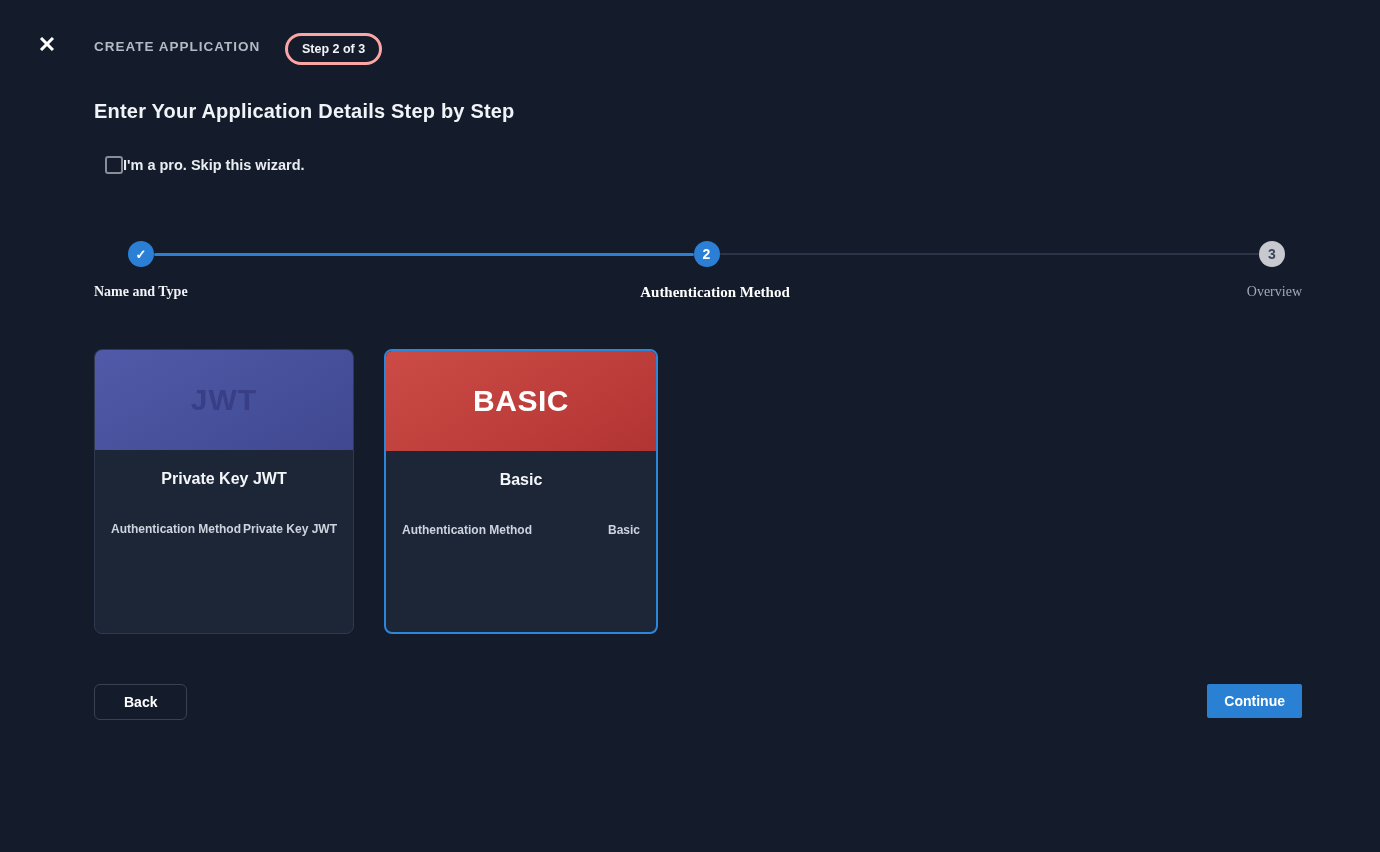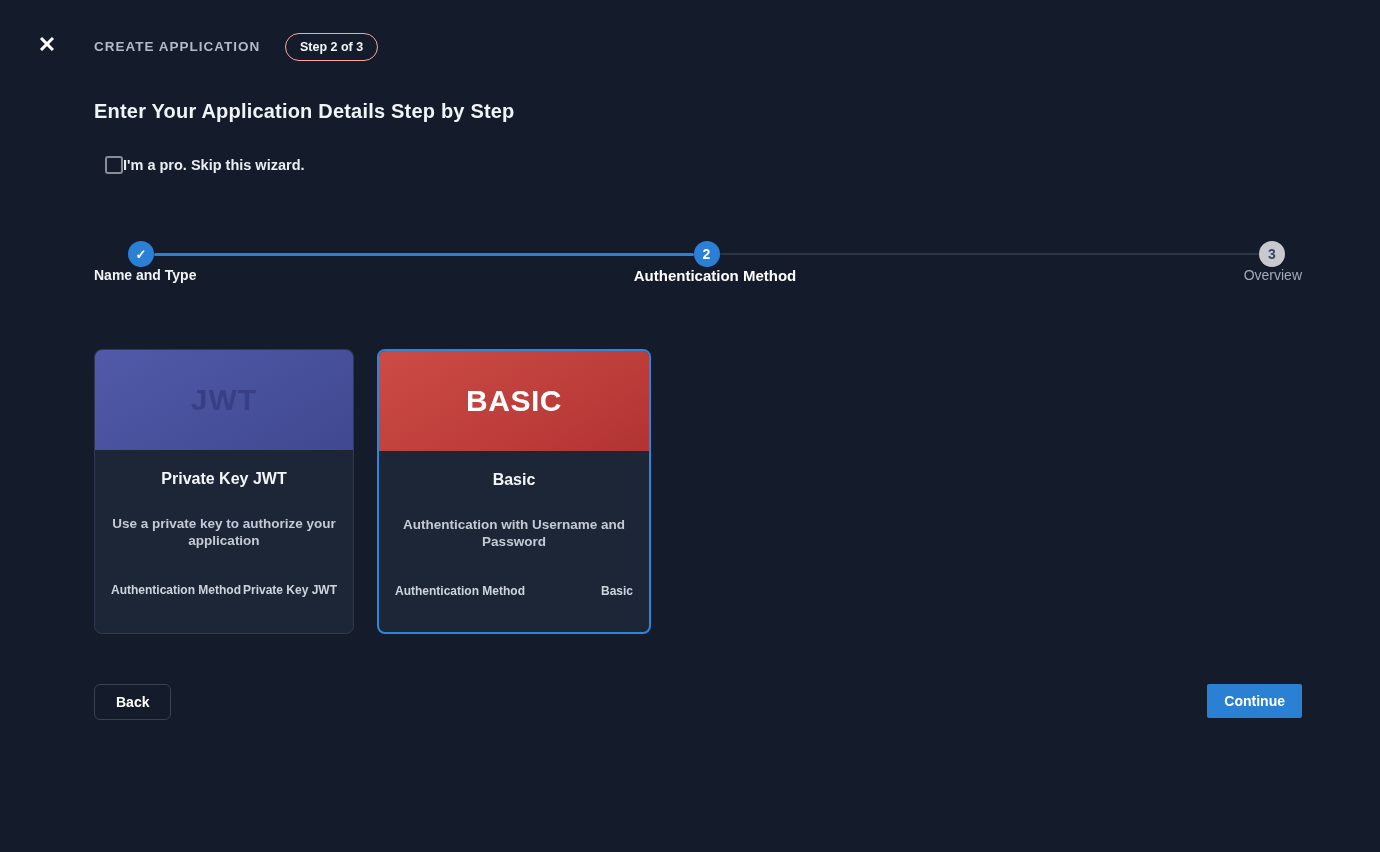--- a/index.html
+++ b/index.html
@@ -21,21 +21,21 @@
     line-height: 26px; text-align: center; cursor: pointer;
   }
   .app-title {
     position: absolute; left: 94px; top: 39px;
     font-size: 13.5px; font-weight: 700; letter-spacing: 1px;
     color: #B2BAC6;
   }
   .step-badge {
     position: absolute; left: 285px; top: 33px;
     padding: 6px 14px;
-    border: 1px solid #fca5a5; border-radius: 999px;
+    border: 3px solid #fca5a5; border-radius: 999px;
     font-size: 12.5px; font-weight: 700; color: #F2F4F8;
   }
 
   
   .page-title {
     position: absolute; left: 94px; top: 100px;
     font-size: 20px; font-weight: 600; color: #F0F3F7;
     letter-spacing: 0.2px;
   }
   .skip-row {
@@ -59,36 +59,36 @@
     font-size: 14px; font-weight: 700;
   }
   .step-circle.complete, .step-circle.active { background: #2B7FD4; color: #FFFFFF; }
   .step-circle.complete { font-size: 13px; }
   .step-circle.upcoming { background: #C7C9CF; color: #39455C; }
   .circle-1 { margin-left: 34px; }
   .circle-3 { margin-right: 17px; }
   .step-line { flex: 1; border-radius: 2px; }
   .step-line.done { height: 3px; background: #2B7FD4; }
   .step-line.todo { height: 2px; background: #2C3547; }
-  .step-labels { position: relative; height: 18px; }
+  .step-labels { position: relative; margin-top: 17px; height: 18px; font-family: Liberation Serif, serif; }
   .step-label-1 {
     position: absolute; left: 0; top: 0;
     font-size: 14px; font-weight: 600; color: #F0F3F7;
   }
   .step-label-2 {
     position: absolute; left: 621px; top: 0; transform: translateX(-50%);
     font-size: 15px; font-weight: 700; color: #FFFFFF; white-space: nowrap;
   }
   .step-label-3 {
     position: absolute; right: 0; top: 0;
     font-size: 14px; font-weight: 400; color: #A2AAB6;
   }
 
   
-  .cards { position: absolute; left: 94px; top: 349px; display: flex; gap: 23px; }
+  .cards { position: absolute; left: 94px; top: 349px; display: flex; gap: 30px; }
   .card {
     width: 260px; height: 285px;
     background: #1D2637;
     border: 1px solid #2F3A51; border-radius: 8px;
     cursor: pointer; overflow: hidden;
   }
   .card.selected { width: 274px; border: 2px solid #2E86DA; }
   .banner {
     height: 100px;
     display: flex; align-items: center; justify-content: center;
@@ -116,21 +116,21 @@
     font-size: 12px; font-weight: 600; color: #CDD4DE;
   }
   .card-meta .meta-value { text-align: right; }
 
   
   .footer {
     position: absolute; left: 94px; top: 684px; width: 1208px;
     display: flex; justify-content: space-between; align-items: flex-start;
   }
   .back-btn {
-    padding: 9px 21px;
+    padding: 9px 29px;
     background: transparent;
     border: 1px solid #3A4252; border-radius: 6px;
     color: #FFFFFF; font-size: 14px; font-weight: 700;
     font-family: "Liberation Sans", sans-serif; cursor: pointer;
   }
   .continue-btn {
     padding: 9px 17px;
     background: #2A80D2;
     border: none; border-radius: 2px;
     color: #FFFFFF; font-size: 14px; font-weight: 700;
@@ -164,31 +164,29 @@
     <span class="step-label-2">Authentication Method</span>
     <span class="step-label-3">Overview</span>
   </div>
 </div>
 
 <div class="cards">
 
   <div class="card">
     <div class="banner banner-jwt">JWT</div>
     <div class="card-title">Private Key JWT</div>
-    <div class="card-desc">Use a private key to authorize your application</div>
     <div class="card-meta">
       <span class="meta-label">Authentication Method</span>
       <span class="meta-value">Private Key JWT</span>
     </div>
   </div>
 
   <div class="card selected">
     <div class="banner banner-basic">BASIC</div>
     <div class="card-title">Basic</div>
-    <div class="card-desc">Authentication with Username and Password</div>
     <div class="card-meta">
       <span class="meta-label">Authentication Method</span>
       <span class="meta-value">Basic</span>
     </div>
   </div>
 
 </div>
 
 <div class="footer">
   <button class="back-btn">Back</button>

